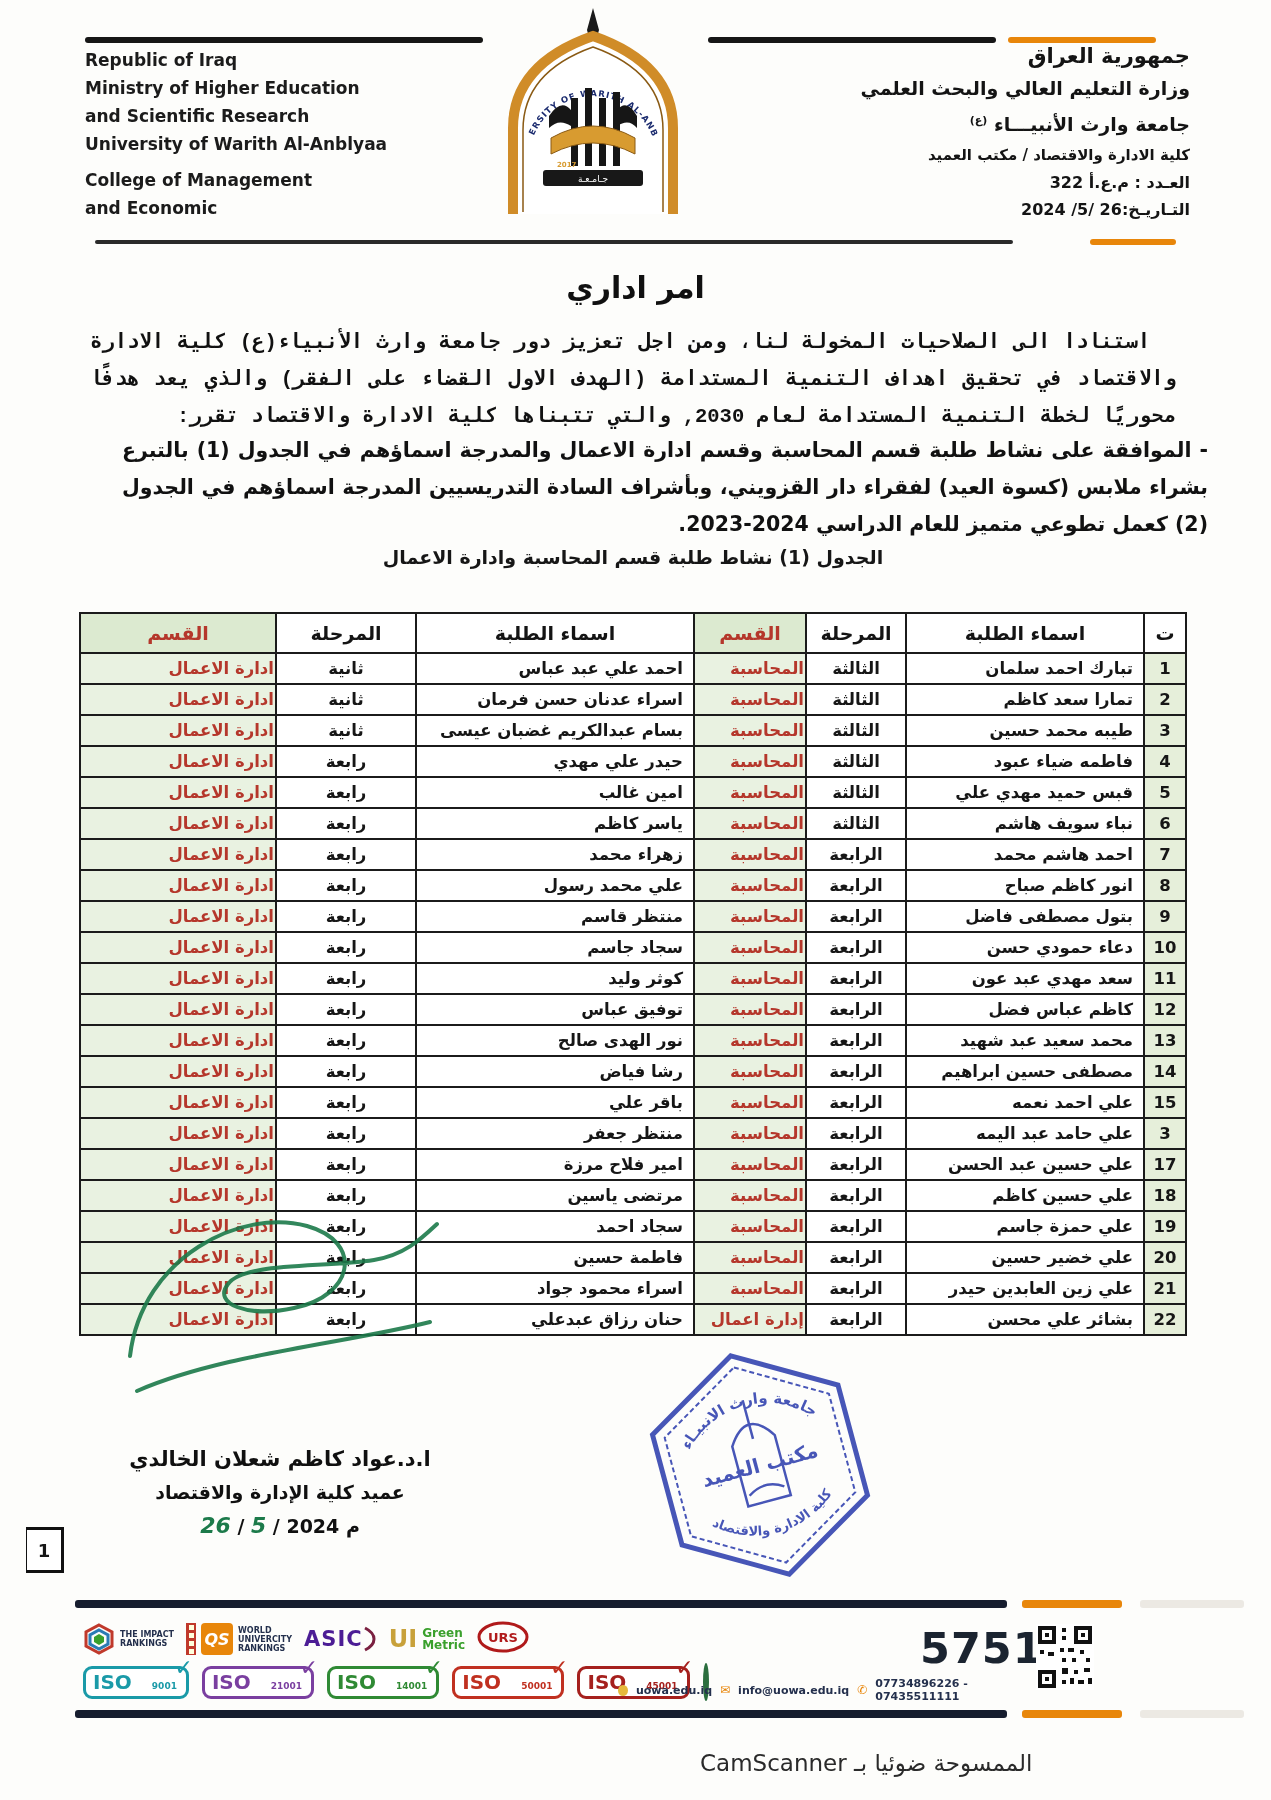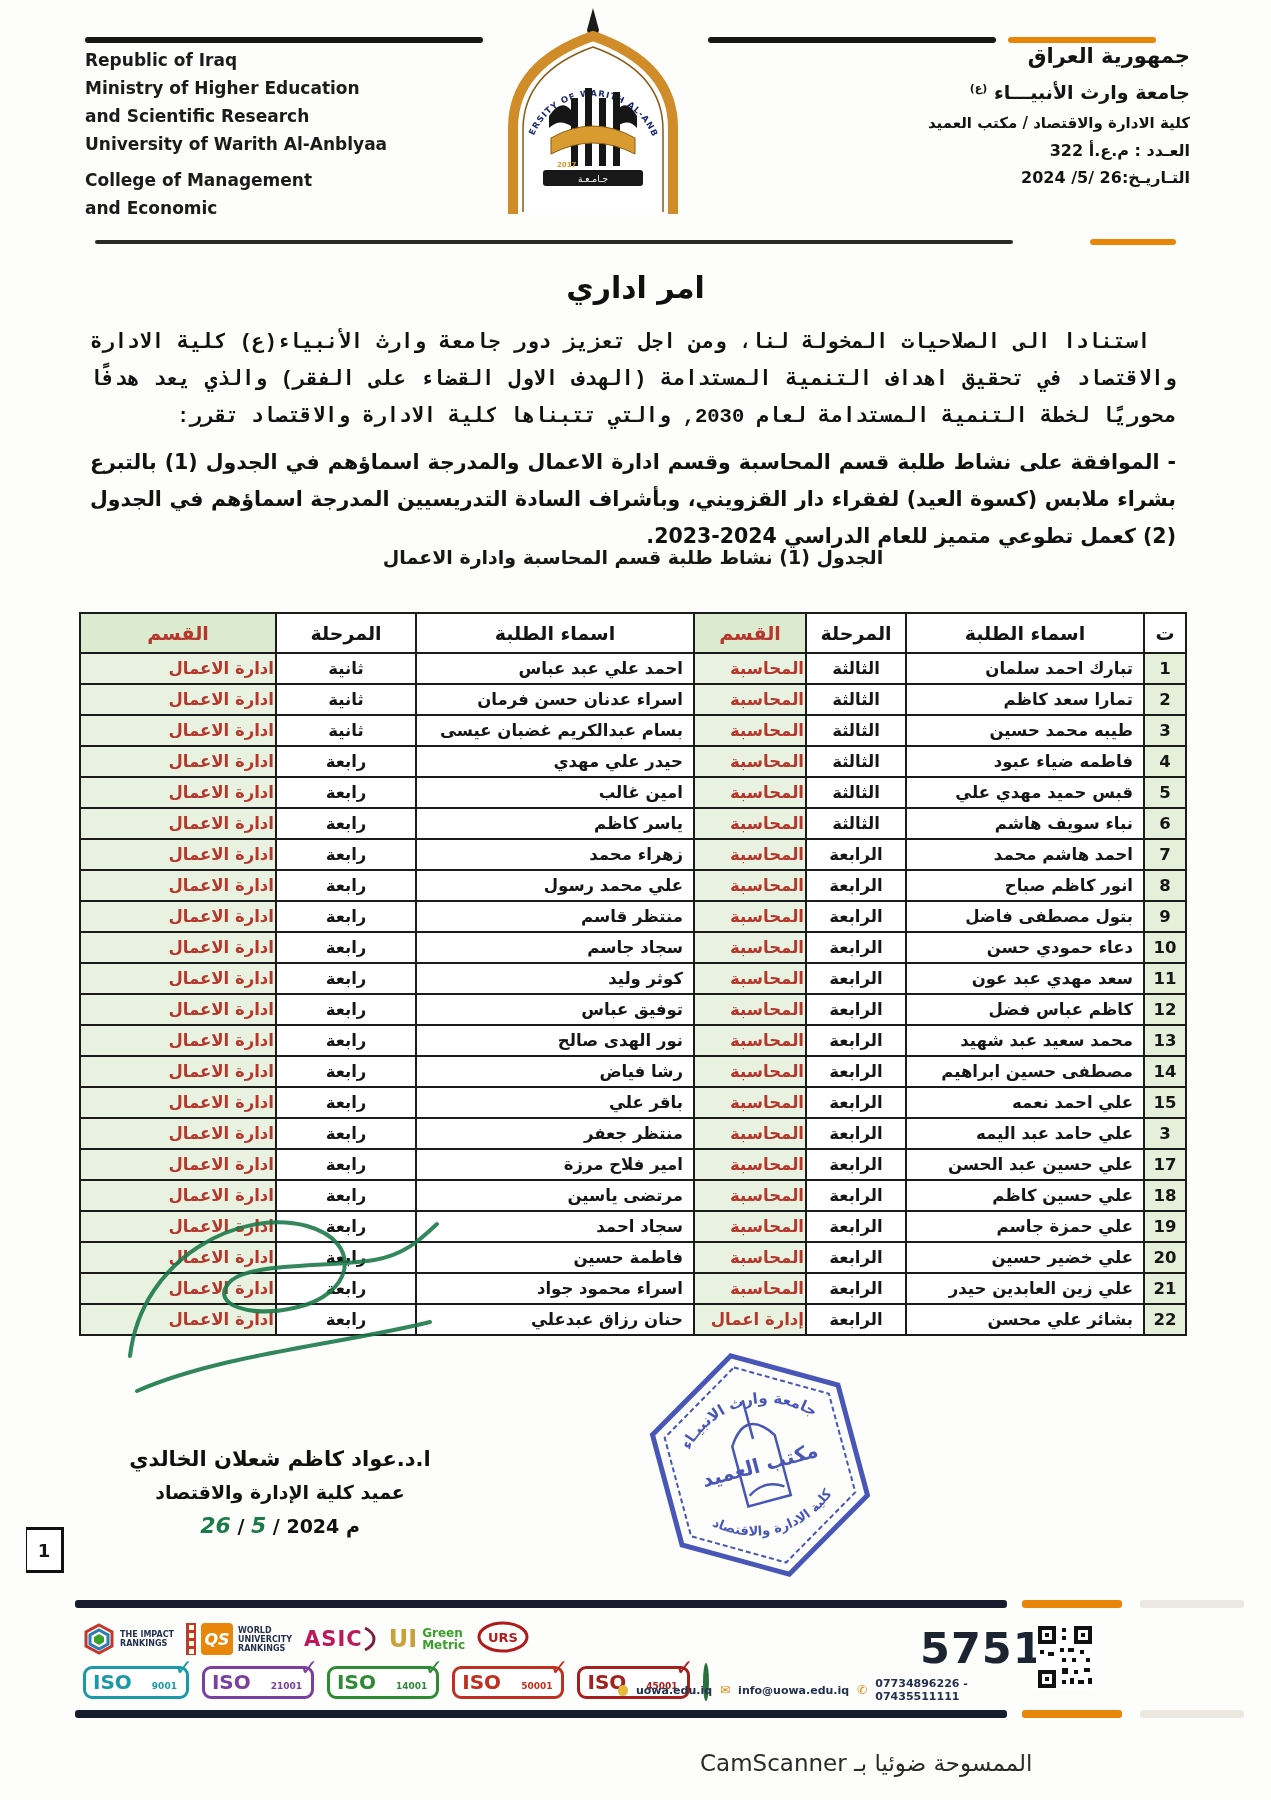--- a/index.html
+++ b/index.html
@@ -55,21 +55,21 @@
 
   
   .rank-row{left:83px;top:1615px;width:510px;height:48px;display:flex;align-items:center;gap:12px;}
   .rk-txt{font-size:8px;font-weight:800;color:#24304d;line-height:9px;}
   .impact-wrap,.qs-wrap,.ui-wrap{display:flex;align-items:center;gap:5px;}
   .qs-box{width:32px;height:32px;background:#e8860a;border-radius:4px;color:#fff;font-size:16px;
     font-weight:800;font-style:italic;display:flex;align-items:center;justify-content:center;}
   .qs-dots{width:10px;height:32px;background:#c0392b;display:flex;flex-direction:column;
     align-items:center;justify-content:space-around;}
   .qs-dots i{width:5px;height:5px;background:#ffd;display:block;}
-  .asic{font-size:21px;font-weight:800;color:#be185d;letter-spacing:1px;display:flex;align-items:center;}
+  .asic{font-size:21px;font-weight:800;color:#4c1d95;letter-spacing:1px;display:flex;align-items:center;}
   .ui-gold{font-size:24px;font-weight:800;color:#c8a13a;}
   .ui-green{font-size:12px;font-weight:800;color:#3aa02c;line-height:12px;}
   .iso-row{left:83px;top:1663px;width:560px;display:flex;align-items:center;gap:13px;}
   .iso-badge{position:relative;border:3px solid currentColor;border-radius:9px;padding:1px 9px 2px 7px;
     display:flex;align-items:baseline;gap:20px;background:#fff;}
   .iso-word{font-size:20px;font-weight:800;font-style:normal;}
   .iso-num{font-size:9px;font-weight:800;font-style:normal;}
   .iso-check{position:absolute;right:-7px;top:-14px;font-size:22px;font-weight:800;font-style:normal;}
   .round-seal{width:32px;height:32px;border-radius:50%;border:3px solid #2b6e3e;box-shadow:inset 0 0 0 2px #2b3faa;
     background:radial-gradient(circle at 50% 50%, #cfe4d2 0 40%, #fff 41%);}
@@ -130,35 +130,36 @@
     <div>Ministry of Higher Education</div>
     <div>and Scientific Research</div>
     <div>University of Warith Al-Anblyaa</div>
     <div class="gap"></div>
     <div>College of Management</div>
     <div>and Economic</div>
   </div>
 
   <div class="abs hdr-right">
     <div class="hr1">جمهورية العراق</div>
+    <div class="hr2">وزارة التعليم العالي والبحث العلمي</div>
     <div class="hr3">
       <span>جامعة وارث الأنبيـــاء</span>
       <span class="mark">(ع)</span>
     </div>
     <div class="hr4">كلية الادارة والاقتصاد / مكتب العميد</div>
     <div class="hr5">العـدد : م.ع.أ 322</div>
     <div class="hr6">التـاريـخ:26 /5/ 2024</div>
   </div>
 
   <div class="abs rule" style="left:95px;top:240px;width:918px;height:4px;background:#2a2a2a;"></div>
   <div class="abs rule orange" style="left:1090px;top:239px;width:86px;height:6px;"></div>
 
   <div class="abs doc-title">امر اداري</div>
   <div class="abs para indent" style="top:324px;">استنادا الى الصلاحيات المخولة لنا، ومن اجل تعزيز دور جامعة وارث الأنبياء(ع) كلية الادارة والاقتصاد في تحقيق اهداف التنمية المستدامة (الهدف الاول القضاء على الفقر) والذي يعد هدفًا محوريًا لخطة التنمية المستدامة لعام 2030, والتي تتبناها كلية الادارة والاقتصاد تقرر:</div>
-  <div class="abs para" style="top:444px;">- الموافقة على نشاط طلبة قسم المحاسبة وقسم ادارة الاعمال والمدرجة اسماؤهم في الجدول (1) بالتبرع بشراء ملابس (كسوة العيد) لفقراء دار القزويني، وبأشراف السادة التدريسيين المدرجة اسماؤهم في الجدول (2) كعمل تطوعي متميز للعام الدراسي 2024-2023.</div>
+  <div class="abs para" style="top:432px;margin-left:32px;">- الموافقة على نشاط طلبة قسم المحاسبة وقسم ادارة الاعمال والمدرجة اسماؤهم في الجدول (1) بالتبرع بشراء ملابس (كسوة العيد) لفقراء دار القزويني، وبأشراف السادة التدريسيين المدرجة اسماؤهم في الجدول (2) كعمل تطوعي متميز للعام الدراسي 2024-2023.</div>
   <div class="abs tbl-caption">الجدول (1) نشاط طلبة قسم المحاسبة  وادارة الاعمال</div>
 
   <table id="students-table" class="abs">
     <colgroup>
       <col style="width:42px">
         <col style="width:238px">
         <col style="width:100px">
         <col style="width:112px">
       <col style="width:278px">
         <col style="width:140px">

